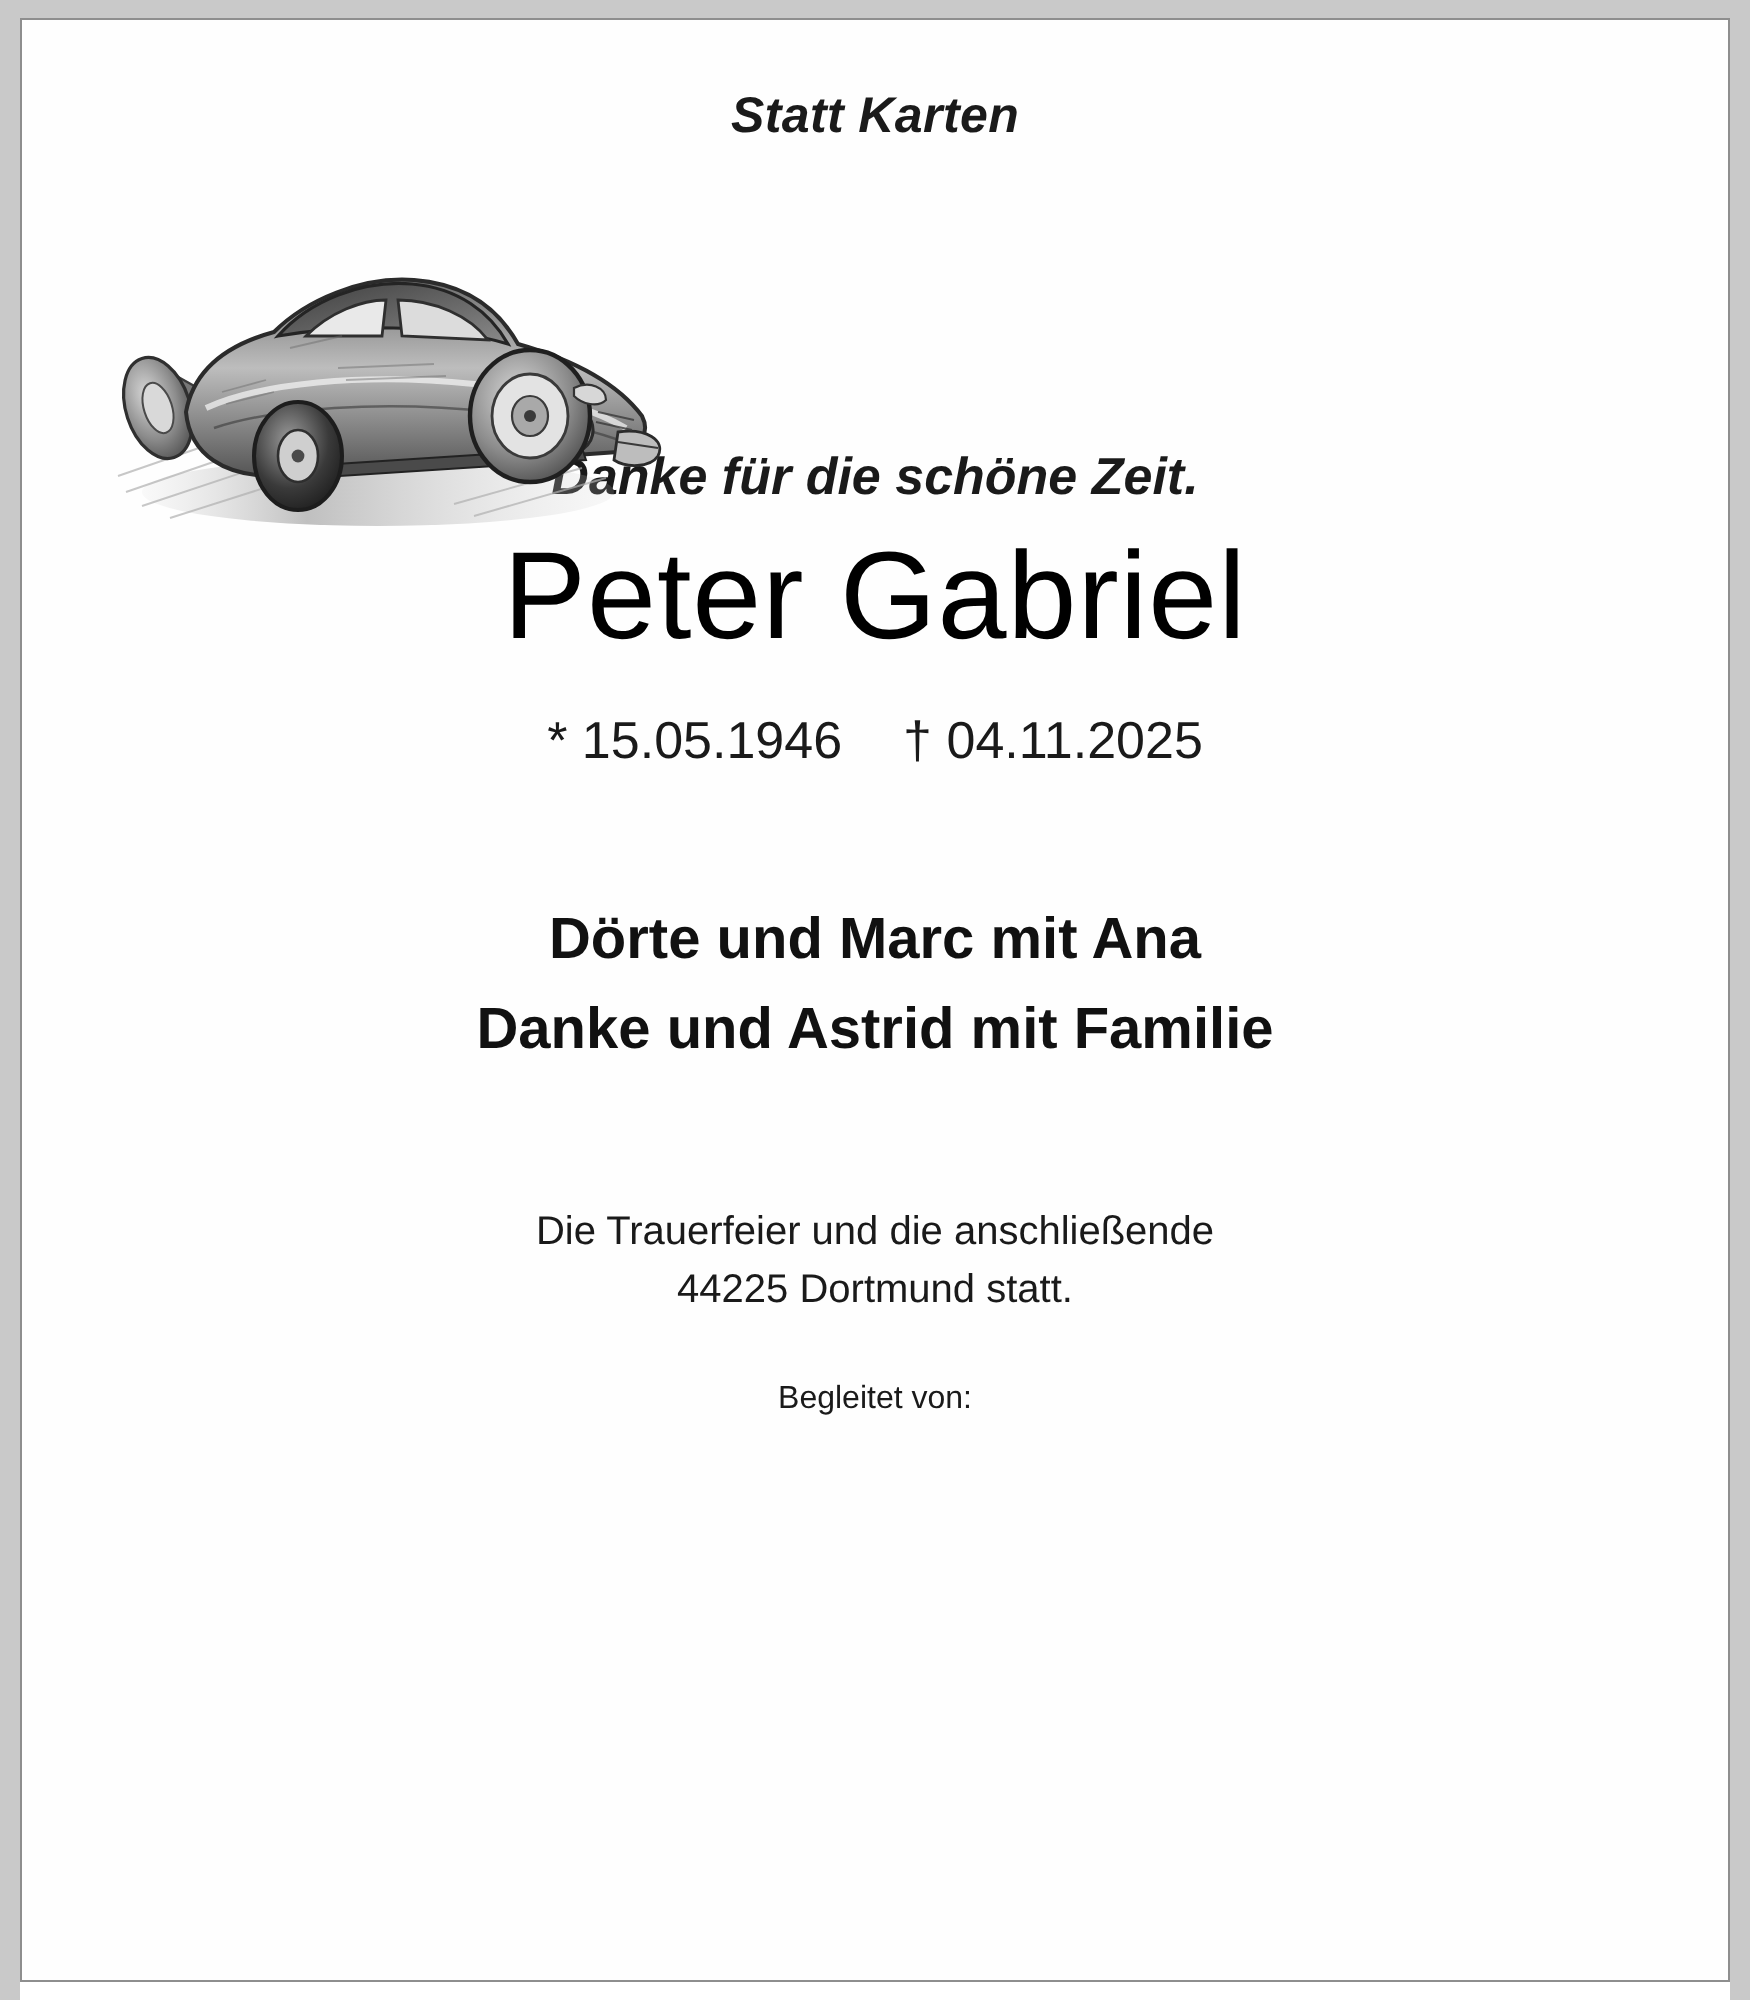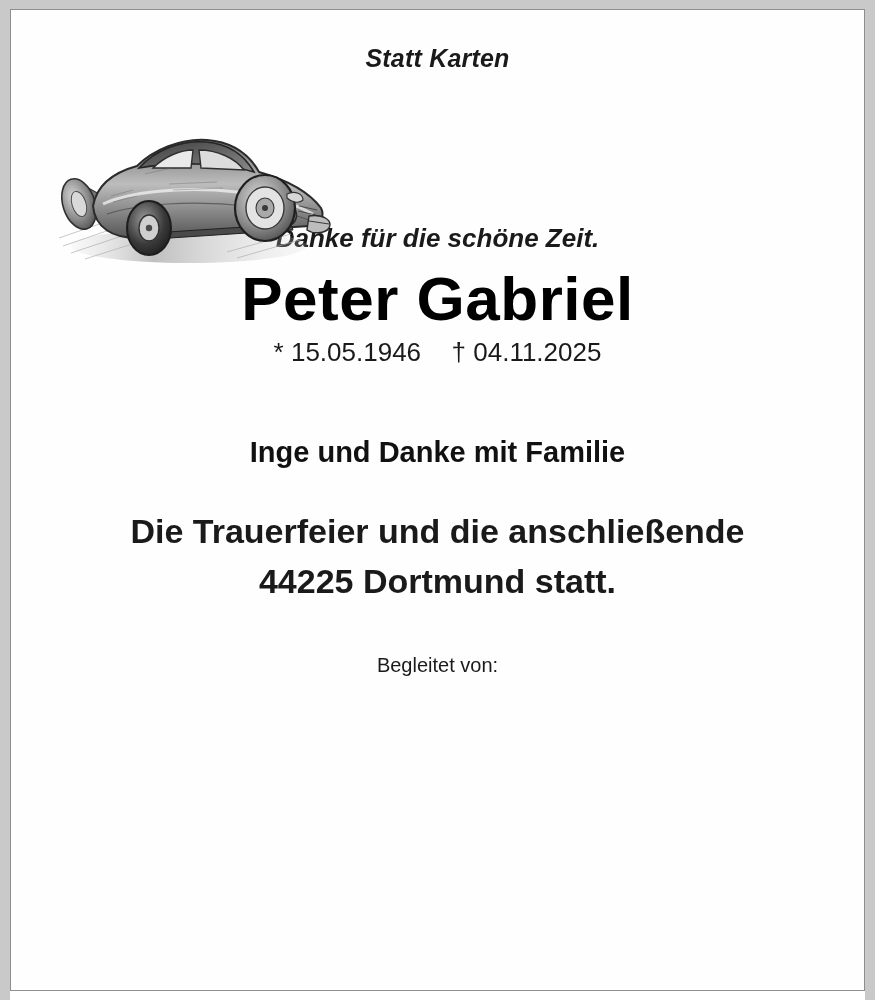--- a/index.html
+++ b/index.html
@@ -83,52 +83,51 @@
     margin-top: 150px;
     font-style: italic;
     font-weight: bold;
     font-size: 26px;
     color: #1a1a1a;
   }
 
   .name {
     margin-top: 12px;
     font-size: 62px;
-    font-weight: bold;
+    font-weight: normal;
     letter-spacing: 0.5px;
     line-height: 1.05;
     color: #000000;
   }
 
   .dates {
-    margin-top: 6px;
+    margin-top: 24px;
     font-size: 26px;
     color: #1a1a1a;
   }
   .dates .gap { display: inline-block; width: 16px; }
 
   .mourners {
     margin-top: 62px;
     font-size: 29px;
     font-weight: bold;
     line-height: 1.55;
     color: #111111;
   }
 
   .ceremony {
-    margin-top: 32px;
-    font-size: 34px;
+    margin-top: 64px;
+    font-size: 20px;
     line-height: 1.46;
     color: #1a1a1a;
-    font-weight: bold;
   }
 
   .escort {
-    margin-top: 44px;
-    font-size: 20px;
+    margin-top: 28px;
+    font-size: 16px;
     line-height: 1.5;
     color: #1a1a1a;
     text-align: center;
   }
 </style>
 </head>
 <body>
 
 <div class="page">
 
@@ -246,21 +245,22 @@
 
     <div class="dates">
       <span>*</span>
       <span>15.05.1946</span>
       <span class="gap"></span>
       <span>†</span>
       <span>04.11.2025</span>
     </div>
 
     <div class="mourners">
-      <div>Inge und Danke mit Familie</div>
+      <div>Dörte und Marc mit Ana</div>
+      <div>Danke und Astrid mit Familie</div>
     </div>
 
     <div class="ceremony">
       <div>Die Trauerfeier und die anschließende</div>
       <div>44225 Dortmund statt.</div>
     </div>
 
     <div class="escort">
       <div>Begleitet von:</div>
     </div>

